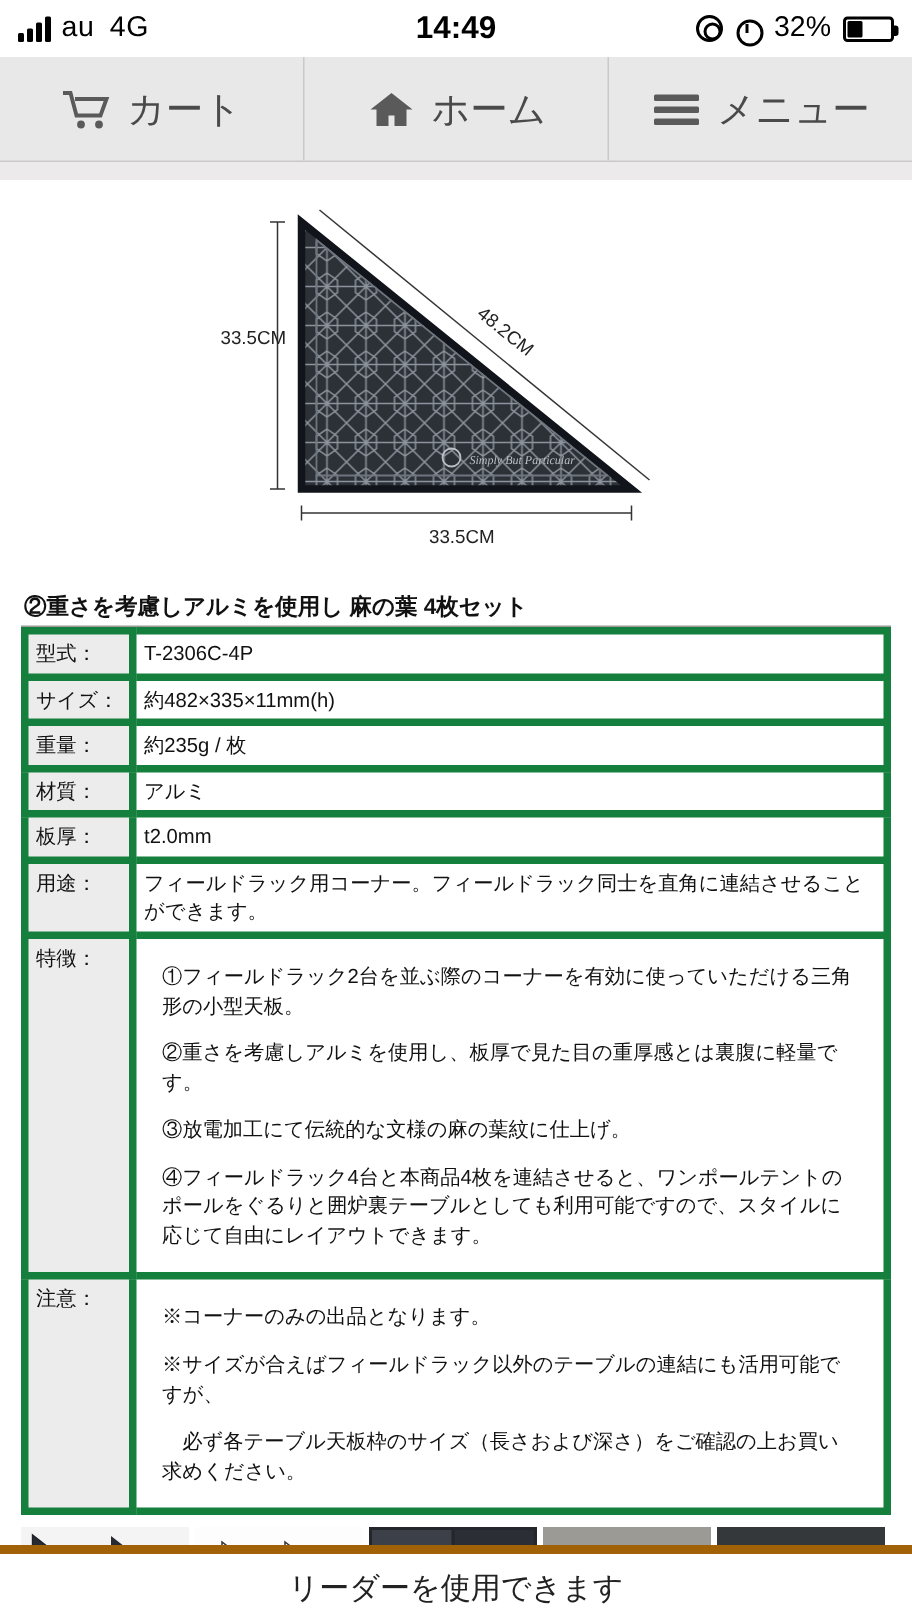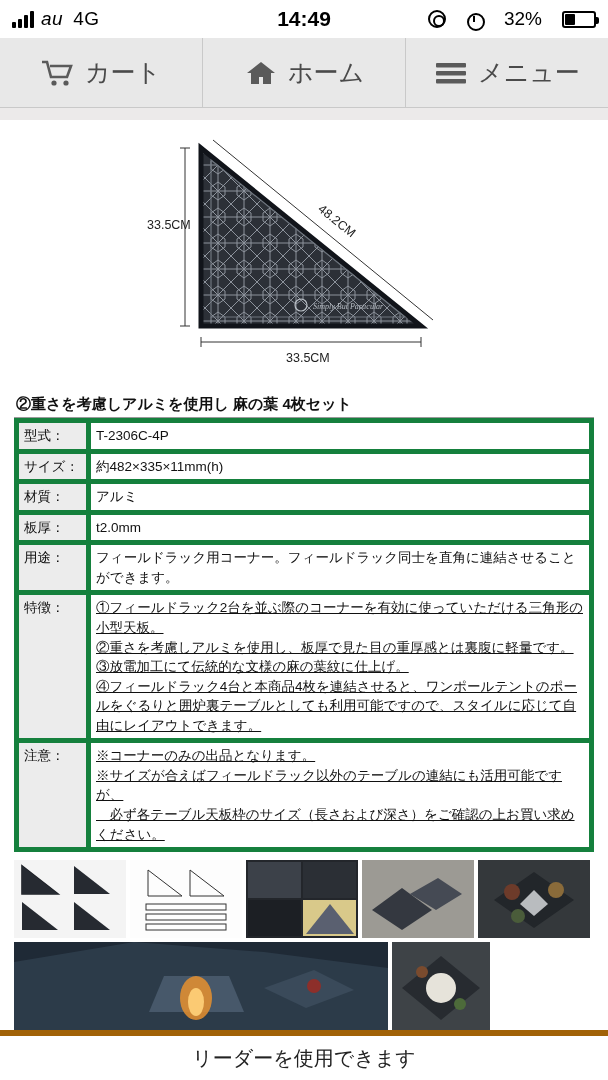--- a/index.html
+++ b/index.html
@@ -21,28 +21,28 @@
     font-size: 19px;
     color: #000;
     position: relative;
   }
   .signal-bars { display: inline-flex; align-items: flex-end; gap: 2px; height: 17px; margin-right: 7px; }
   .signal-bars i { display: block; width: 4px; background: #000; border-radius: 1px; }
   .signal-bars i:nth-child(1){ height: 6px; }
   .signal-bars i:nth-child(2){ height: 9px; }
   .signal-bars i:nth-child(3){ height: 13px; }
   .signal-bars i:nth-child(4){ height: 17px; }
-  .carrier { font-size: 19px; margin-right: 10px; letter-spacing: .5px; font-style: italic; }
+  .carrier { font-size: 19px; margin-right: 10px; letter-spacing: .5px; }
   .network { font-size: 19px; letter-spacing: .5px; }
   .clock {
     position: absolute; left: 0; right: 0; text-align: center;
     font-size: 21px; font-weight: bold; pointer-events: none;
   }
   .status-right {
-    margin-left: auto; display: flex; align-items: center; gap: 20px; font-size: 19px;
+    margin-left: auto; display: flex; align-items: center; gap: 8px; font-size: 19px;
   }
   .circ-icon {
     width: 18px; height: 18px; border: 2px solid #000; border-radius: 50%;
     display: inline-block; position: relative;
   }
   .circ-icon::after{
     content:""; position:absolute; left:3px; top:3px; width:8px; height:8px;
     border-radius:50%; border:2px solid #000;
   }
   .alarm-icon { width: 18px; height: 18px; position: relative; display:inline-block; }
@@ -89,21 +89,21 @@
   .ptable-wrap { padding: 0 14px; }
   .ptable-title {
     font-size: 15px; font-weight: bold; color: #111; padding: 2px 0 3px 2px;
     border-bottom: 1px solid #9a9a9a;
   }
   table.spec { width: 100%; border-collapse: collapse; font-size: 13.5px; color: #111; }
   table.spec td { border: 5px solid #15803d; padding: 3px 5px; vertical-align: top; line-height: 1.45; }
   table.spec td.k { width: 72px; background: #ececec; white-space: nowrap; }
   table.spec td.v { background: #fff; }
   table.spec td.v ol { margin: 0; padding: 0; list-style: none; }
-  table.spec td.v ol li { margin: 0; text-decoration: underline; }
+  table.spec td.v ol li { margin: 12px; }
 
   
   .thumbs { padding: 8px 14px 0; }
   .thumb-row { display: flex; gap: 4px; }
   .thumb {
     position: relative; overflow: hidden; background: #cfcfcf;
   }
   .r1 { height: 78px; }
   .r2 { margin-top: 4px; height: 92px; }
 
@@ -223,20 +223,24 @@
         <tbody>
             <tr>
           <td class="k">型式：</td>
           <td class="v">T-2306C-4P</td>
         </tr>
         <tr>
           <td class="k">サイズ：</td>
           <td class="v">約482×335×11mm(h)</td>
         </tr>
         <tr>
+          <td class="k">重量：</td>
+          <td class="v">約235g / 枚</td>
+        </tr>
+        <tr>
           <td class="k">材質：</td>
           <td class="v">アルミ</td>
         </tr>
         <tr>
           <td class="k">板厚：</td>
           <td class="v">t2.0mm</td>
         </tr>
         <tr>
           <td class="k">用途：</td>
           <td class="v">フィールドラック用コーナー。フィールドラック同士を直角に連結させることができます。</td>

